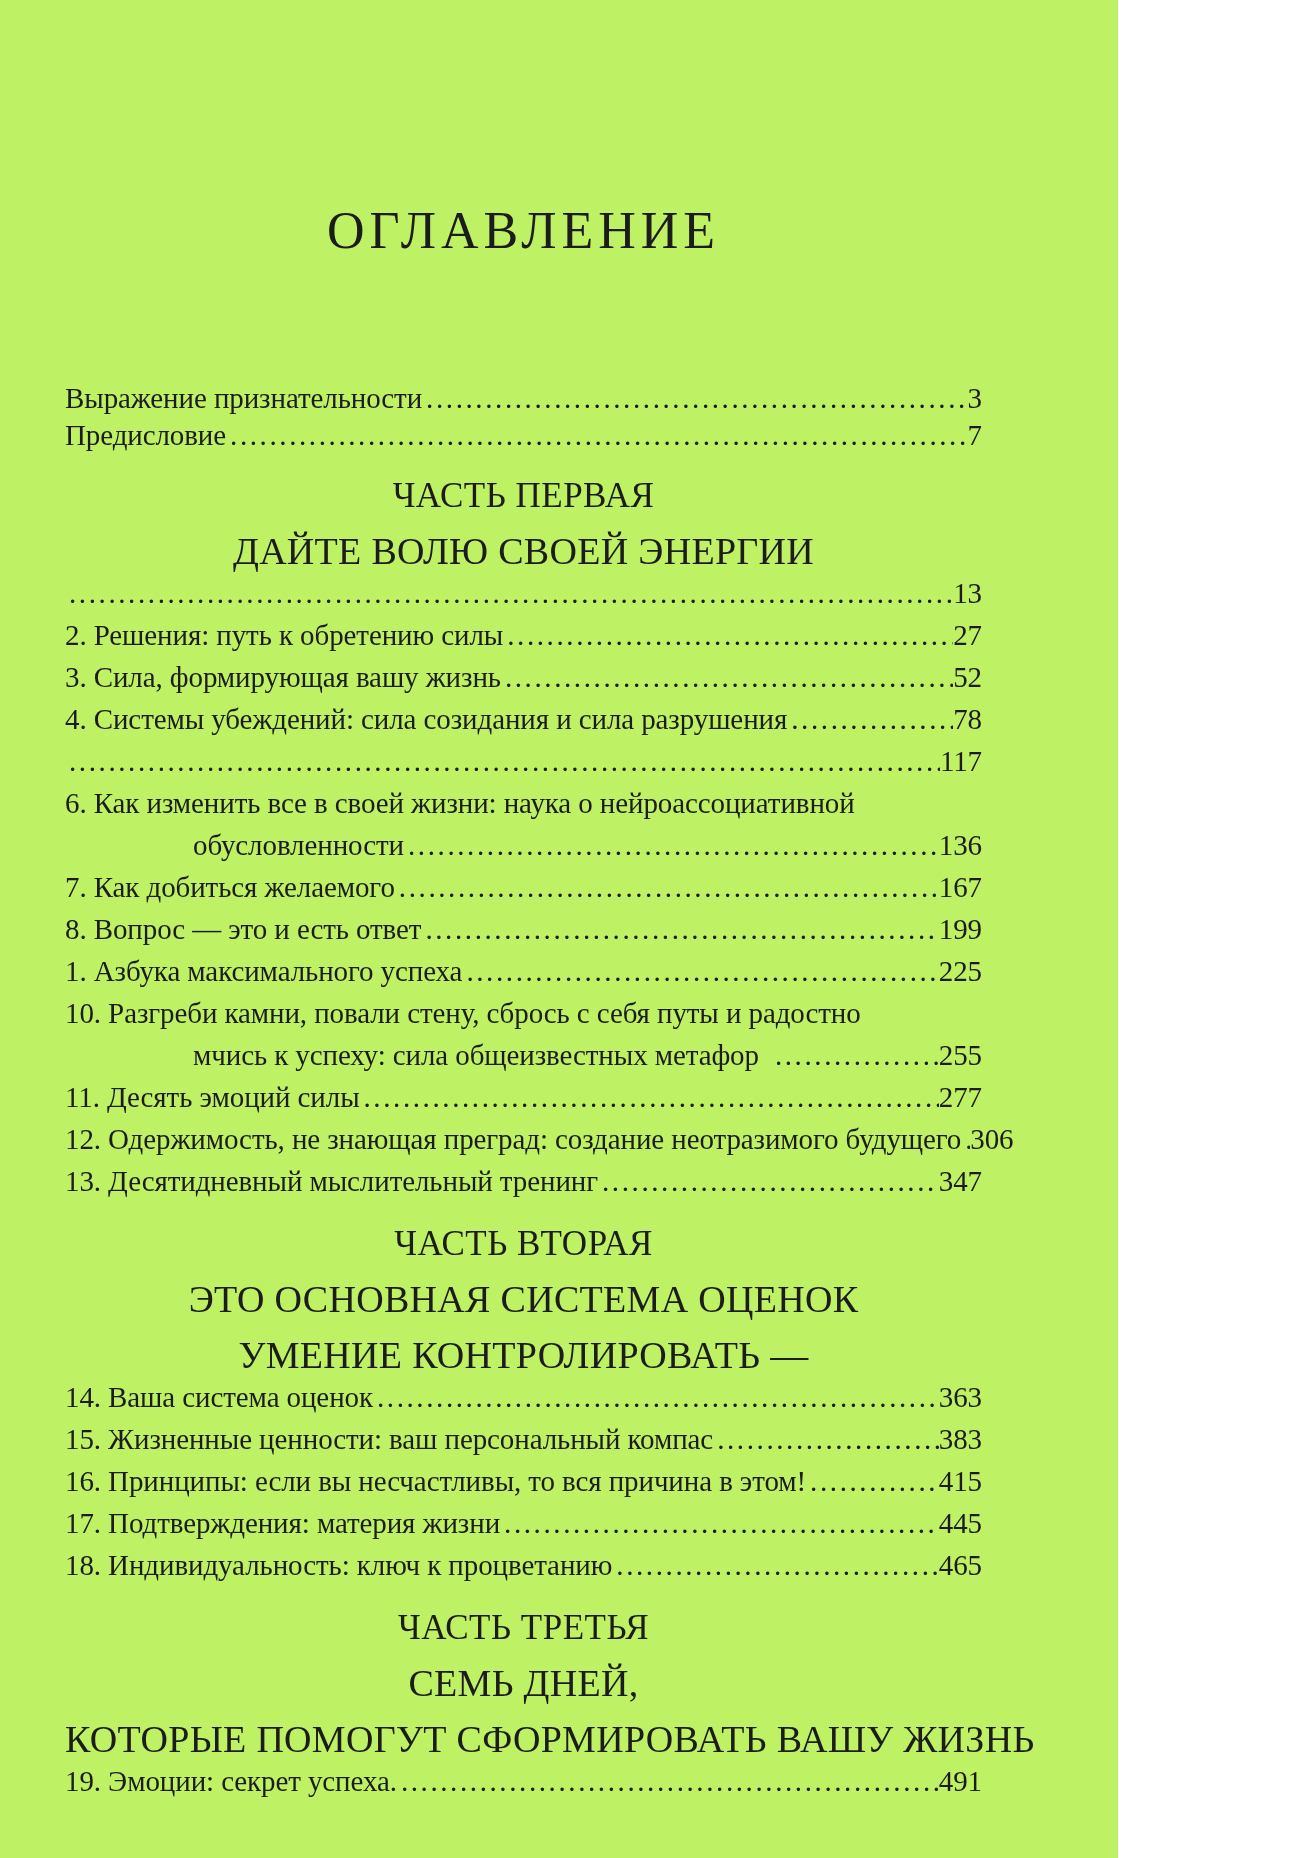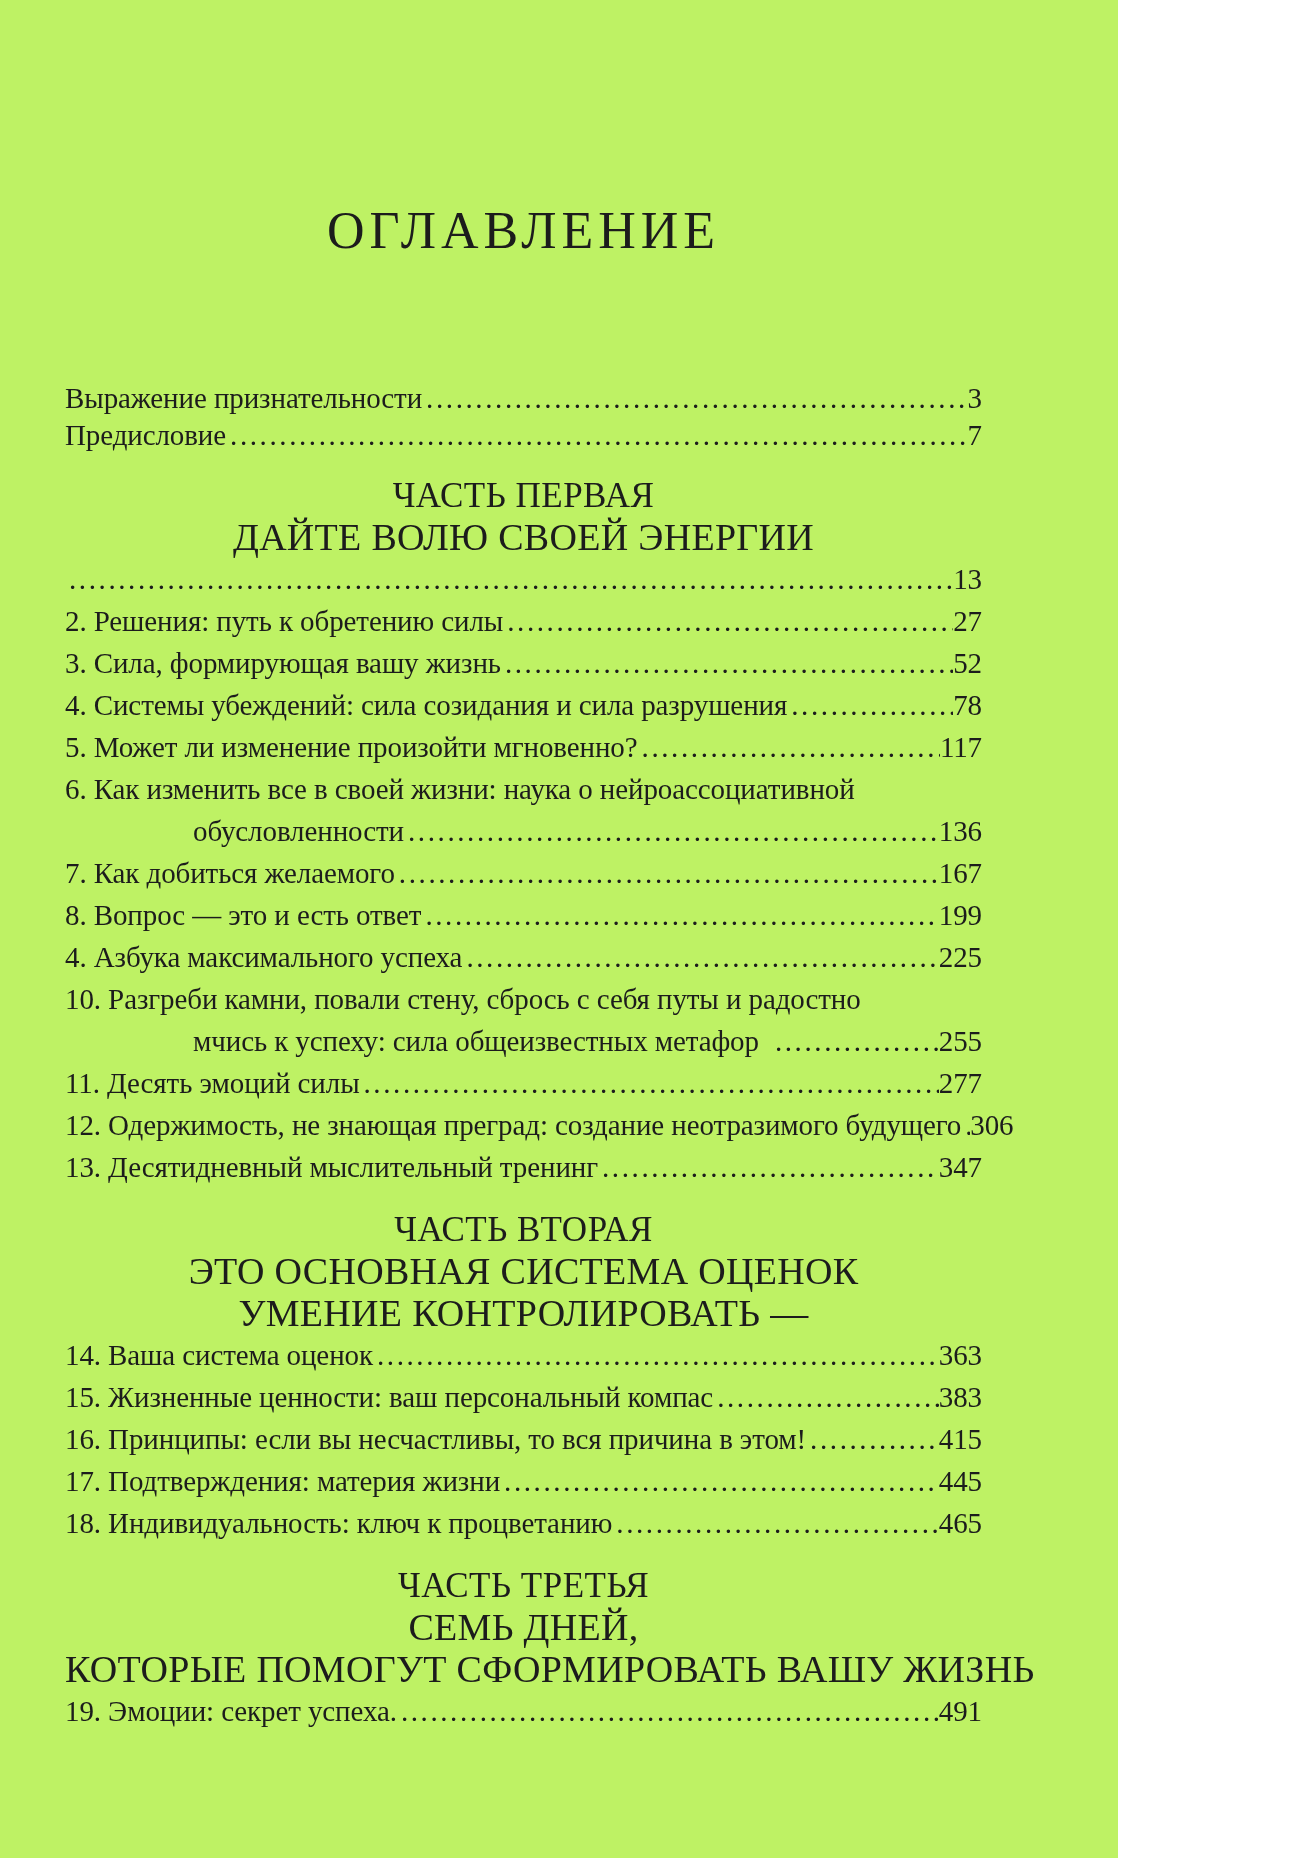--- a/index.html
+++ b/index.html
@@ -72,20 +72,21 @@
     line-height: 40px;
     letter-spacing: 0.5px;
     font-weight: normal;
   }
   .part .phead {
     font-size: 38px;
     line-height: 42px;
     letter-spacing: 0.3px;
     font-weight: normal;
     white-space: nowrap;
+    margin-top: 14px;
   }
   .chapters {
     margin-top: 0;
   }
   .entry-block .cont {
     padding-left: 128px;
   }
 </style>
 </head>
 <body>
@@ -126,21 +127,20 @@
       <span class="t">3. Сила, формирующая вашу жизнь</span>
       <span class="dots"></span>
       <span class="pg">52</span>
     </div>
     <div class="row">
       <span class="t">4. Системы убеждений: сила созидания и сила разрушения</span>
       <span class="dots"></span>
       <span class="pg">78</span>
     </div>
     <div class="row">
-      <span class="t">5. Может ли изменение произойти мгновенно?</span>
       <span class="dots"></span>
       <span class="pg">117</span>
     </div>
 
     <div class="entry-block">
       <div class="row">
         <span class="t">6. Как изменить все в своей жизни: наука о нейроассоциативной</span>
       </div>
       <div class="row cont">
         <span class="t">обусловленности</span>
@@ -153,21 +153,21 @@
       <span class="t">7. Как добиться желаемого</span>
       <span class="dots"></span>
       <span class="pg">167</span>
     </div>
     <div class="row">
       <span class="t">8. Вопрос — это и есть ответ</span>
       <span class="dots"></span>
       <span class="pg">199</span>
     </div>
     <div class="row">
-      <span class="t">4. Азбука максимального успеха</span>
+      <span class="t">1. Азбука максимального успеха</span>
       <span class="dots"></span>
       <span class="pg">225</span>
     </div>
 
     <div class="entry-block">
       <div class="row">
         <span class="t">10. Разгреби камни, повали стену, сбрось с себя путы и радостно</span>
       </div>
       <div class="row cont">
         <span class="t gap">мчись к успеху: сила общеизвестных метафор</span>

